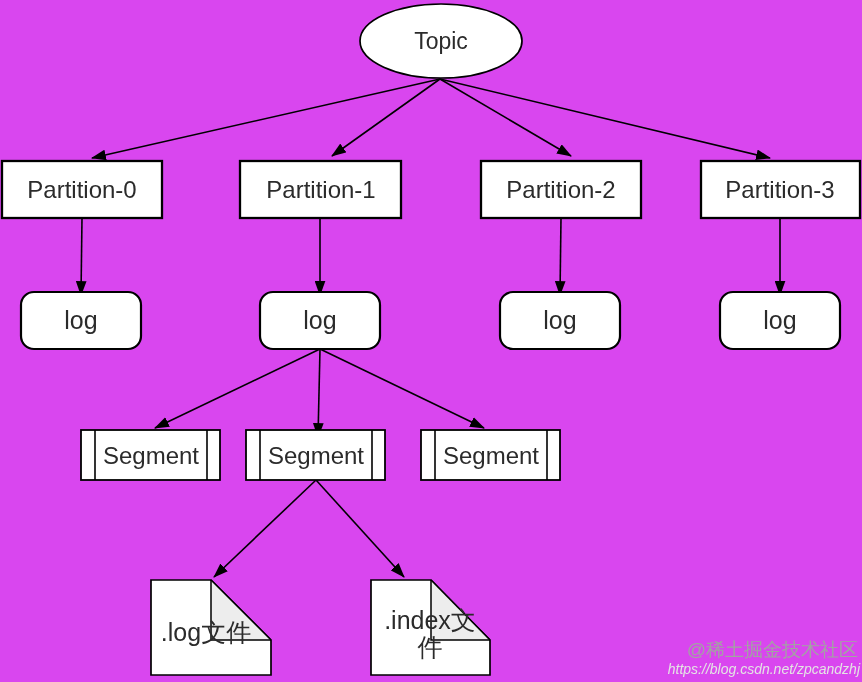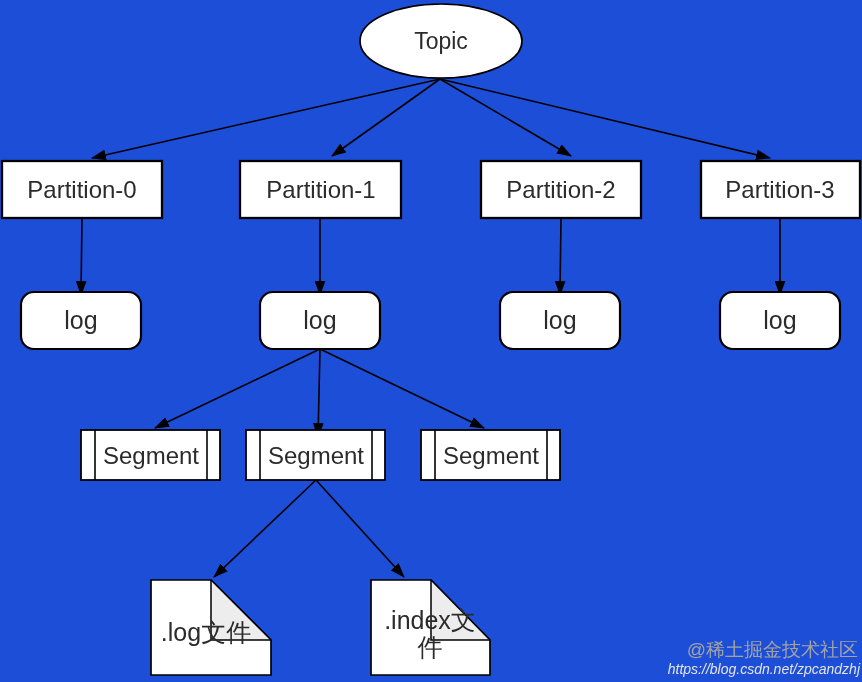--- a/index.html
+++ b/index.html
@@ -4,21 +4,21 @@
 <style>
   html, body {
     margin: 0;
     padding: 0;
     background: #ffffff;
   }
   .canvas {
     position: relative;
     width: 862px;
     height: 682px;
-    background: #1d4ed8;
+    background: #d946ef;
     overflow: hidden;
     font-family: "Liberation Sans", sans-serif;
   }
   svg { display: block; }
   .shape {
     fill: #ffffff;
     stroke: #000000;
   }
   .node-rect   { stroke-width: 2.3; }
   .node-round  { stroke-width: 2.2; }

